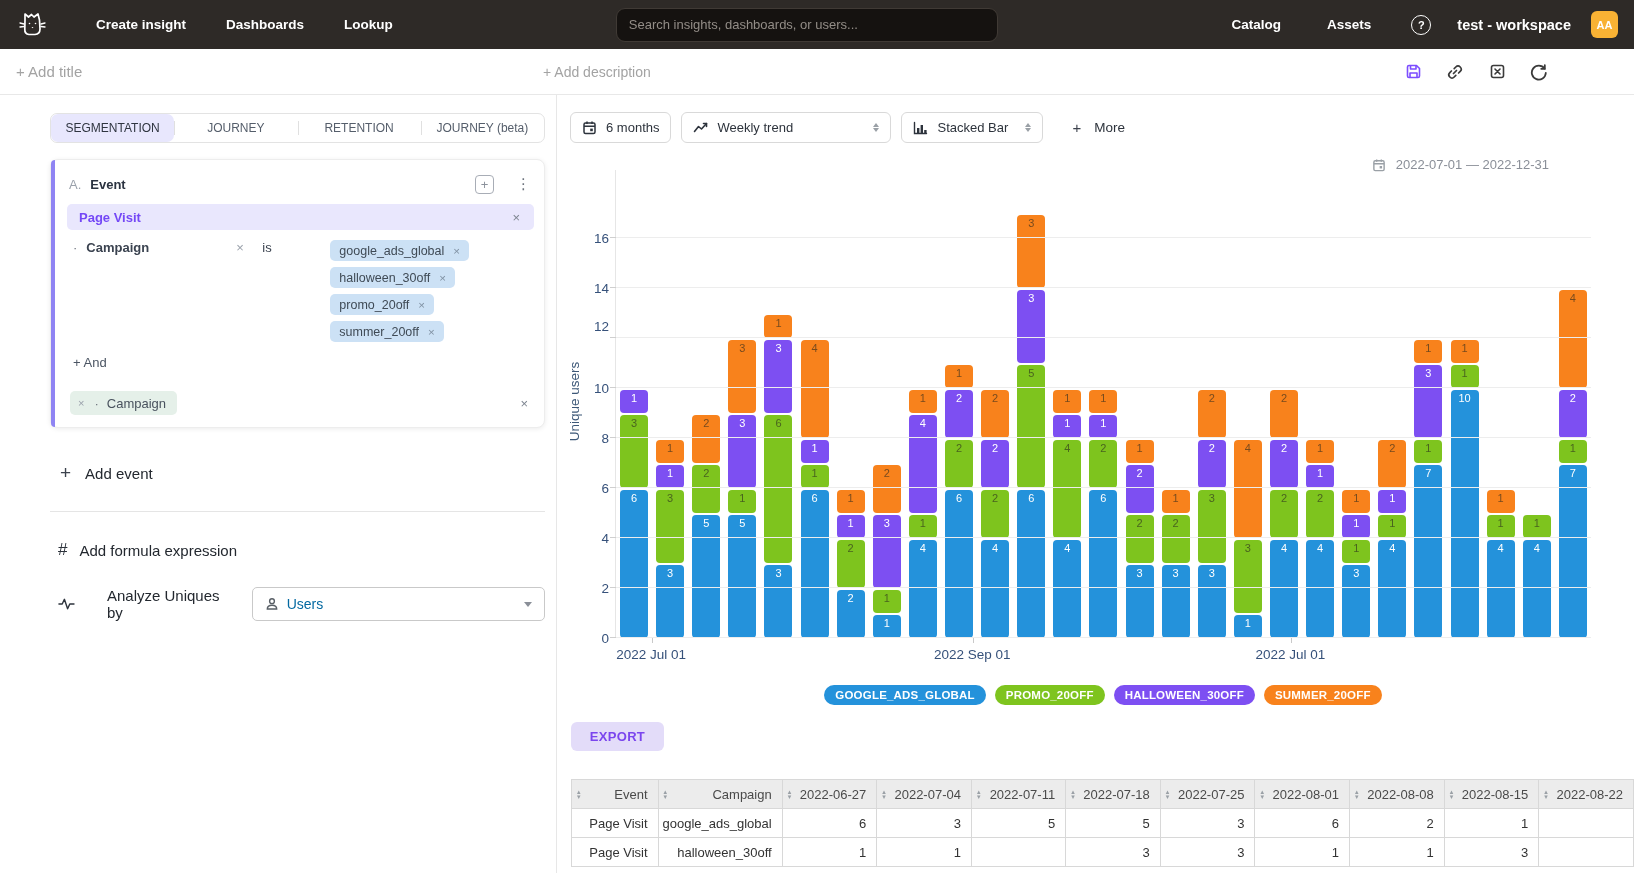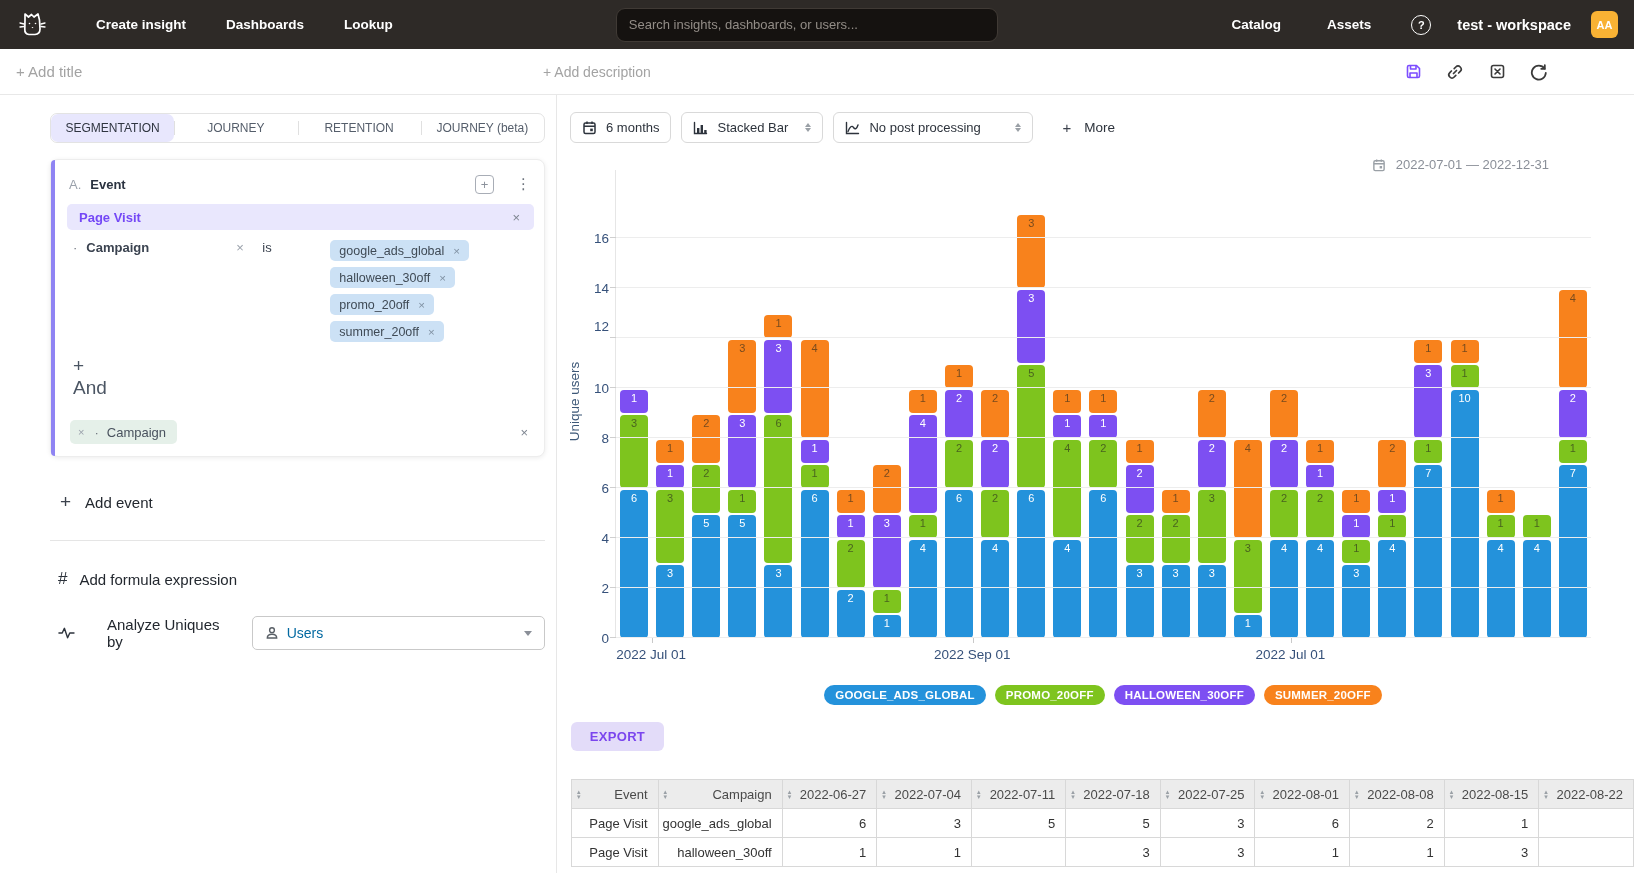--- a/index.html
+++ b/index.html
@@ -59,21 +59,21 @@
   .x-btn { color:#7d8590; font-size:13px; cursor:pointer; padding:0 2px; }
   .filter-row { display:flex; margin-top:10px; padding-left:6px; }
   .bullet { color:#6e747e; font-size:13px; margin-right:9px; }
   .prop-label { color:#3b4350; font-size:13px; font-weight:bold; width:150px; }
   .filter-x { color:#9aa1ab; font-size:13px; cursor:pointer; width:26px; }
   .op-label { color:#3b4350; font-size:13px; width:68px; }
   .chips { display:flex; flex-direction:column; gap:6px; align-items:flex-start; }
   .chip { background:#cce1f5; border-radius:5px; height:21px; display:flex; align-items:center; gap:9px;
      padding:0 9px; font-size:12.5px; color:#3f4a55; cursor:default; }
   .chip .x { color:#7f90a2; font-size:11.5px; cursor:pointer; }
-  .and-link { margin:13px 0 0 6px; color:#4b5563; font-size:19px; cursor:pointer; width:46px; }
+  .and-link { margin:13px 0 0 6px; color:#4b5563; font-size:13px; cursor:pointer; width:46px; }
   .breakdown-row { margin-top:21px; display:flex; align-items:center; padding:0 6px 0 3px; }
   .bd-chip { background:#e5f0e9; border-radius:5px; height:24px; display:flex; align-items:center; gap:8px;
      padding:0 11px 0 8px; cursor:pointer; }
   .bd-x { color:#9aa1ab; font-size:11px; cursor:pointer; margin-right:2px; }
   .bd-bullet { color:#6e747e; font-size:13px; }
   .bd-label { color:#49525e; font-size:13px; }
   .bd-right-x { margin-left:auto; color:#7d8590; font-size:13px; cursor:pointer; }
   .agg-row { margin-top:13px; background:#edf1fb; border-radius:5px; height:28px; display:flex; align-items:center;
      padding:0 12px; cursor:pointer; }
   .agg-label { color:#2b3340; font-size:13px; font-weight:bold; }
@@ -298,39 +298,39 @@
   <main class="main">
     <div class="toolbar">
       <button class="tb-btn">
         <svg width="15" height="15" viewBox="0 0 15 15" fill="none" stroke="#2d333c" stroke-width="1.5">
           <rect x="2" y="3" width="11" height="10.5" rx="1.5"></rect>
           <path d="M2 6.2 L13 6.2 M5 1.5 L5 4 M10 1.5 L10 4"></path>
           <rect x="8.2" y="8.6" width="2.6" height="2.6" fill="#2d333c" stroke="none"></rect>
         </svg>
         <span>6 months</span>
       </button>
+      <div class="tb-select w-trend">
+        <svg width="15" height="13" viewBox="0 0 15 13" fill="none" stroke="#2d333c" stroke-width="1.6" stroke-linejoin="round" stroke-linecap="round">
+          <path d="M1.5 10.5 L5.5 5.5 L8.5 8 L13.5 2.5"></path>
+          <path d="M10.5 2.5 L13.5 2.5 L13.5 5.5"></path>
+        </svg>
+        <span class="sel-label">Weekly trend</span>
+        <span class="stepper">
+            <i class="up"></i>
+            <i class="dn"></i>
+          </span>
+      </div>
       <div class="tb-select w-chart">
         <svg width="15" height="14" viewBox="0 0 15 14" fill="none" stroke="#2d333c" stroke-width="1.4">
           <path d="M1.5 1.5 L1.5 12.5 L13.5 12.5" stroke-linecap="round"></path>
           <rect x="4" y="7" width="2.4" height="5.5" fill="#2d333c" stroke="none"></rect>
           <rect x="7.6" y="4" width="2.4" height="8.5" fill="#2d333c" stroke="none"></rect>
           <rect x="11.2" y="9" width="2.4" height="3.5" fill="#2d333c" stroke="none"></rect>
         </svg>
         <span class="sel-label">Stacked Bar</span>
-        <span class="stepper">
-            <i class="up"></i>
-            <i class="dn"></i>
-          </span>
-      </div>
-      <div class="tb-select w-post">
-        <svg width="15" height="14" viewBox="0 0 15 14" fill="none" stroke="#2d333c" stroke-width="1.4" stroke-linecap="round">
-          <path d="M1.5 1.5 L1.5 12.5 L13.5 12.5"></path>
-          <path d="M3 10.5 Q6 3 8.5 6.5 Q11 10 13 4"></path>
-        </svg>
-        <span class="sel-label">No post processing</span>
         <span class="stepper">
             <i class="up"></i>
             <i class="dn"></i>
           </span>
       </div>
       <div class="more-btn">
         <span class="plus">+</span>
         <span>More</span>
       </div>
     </div>

